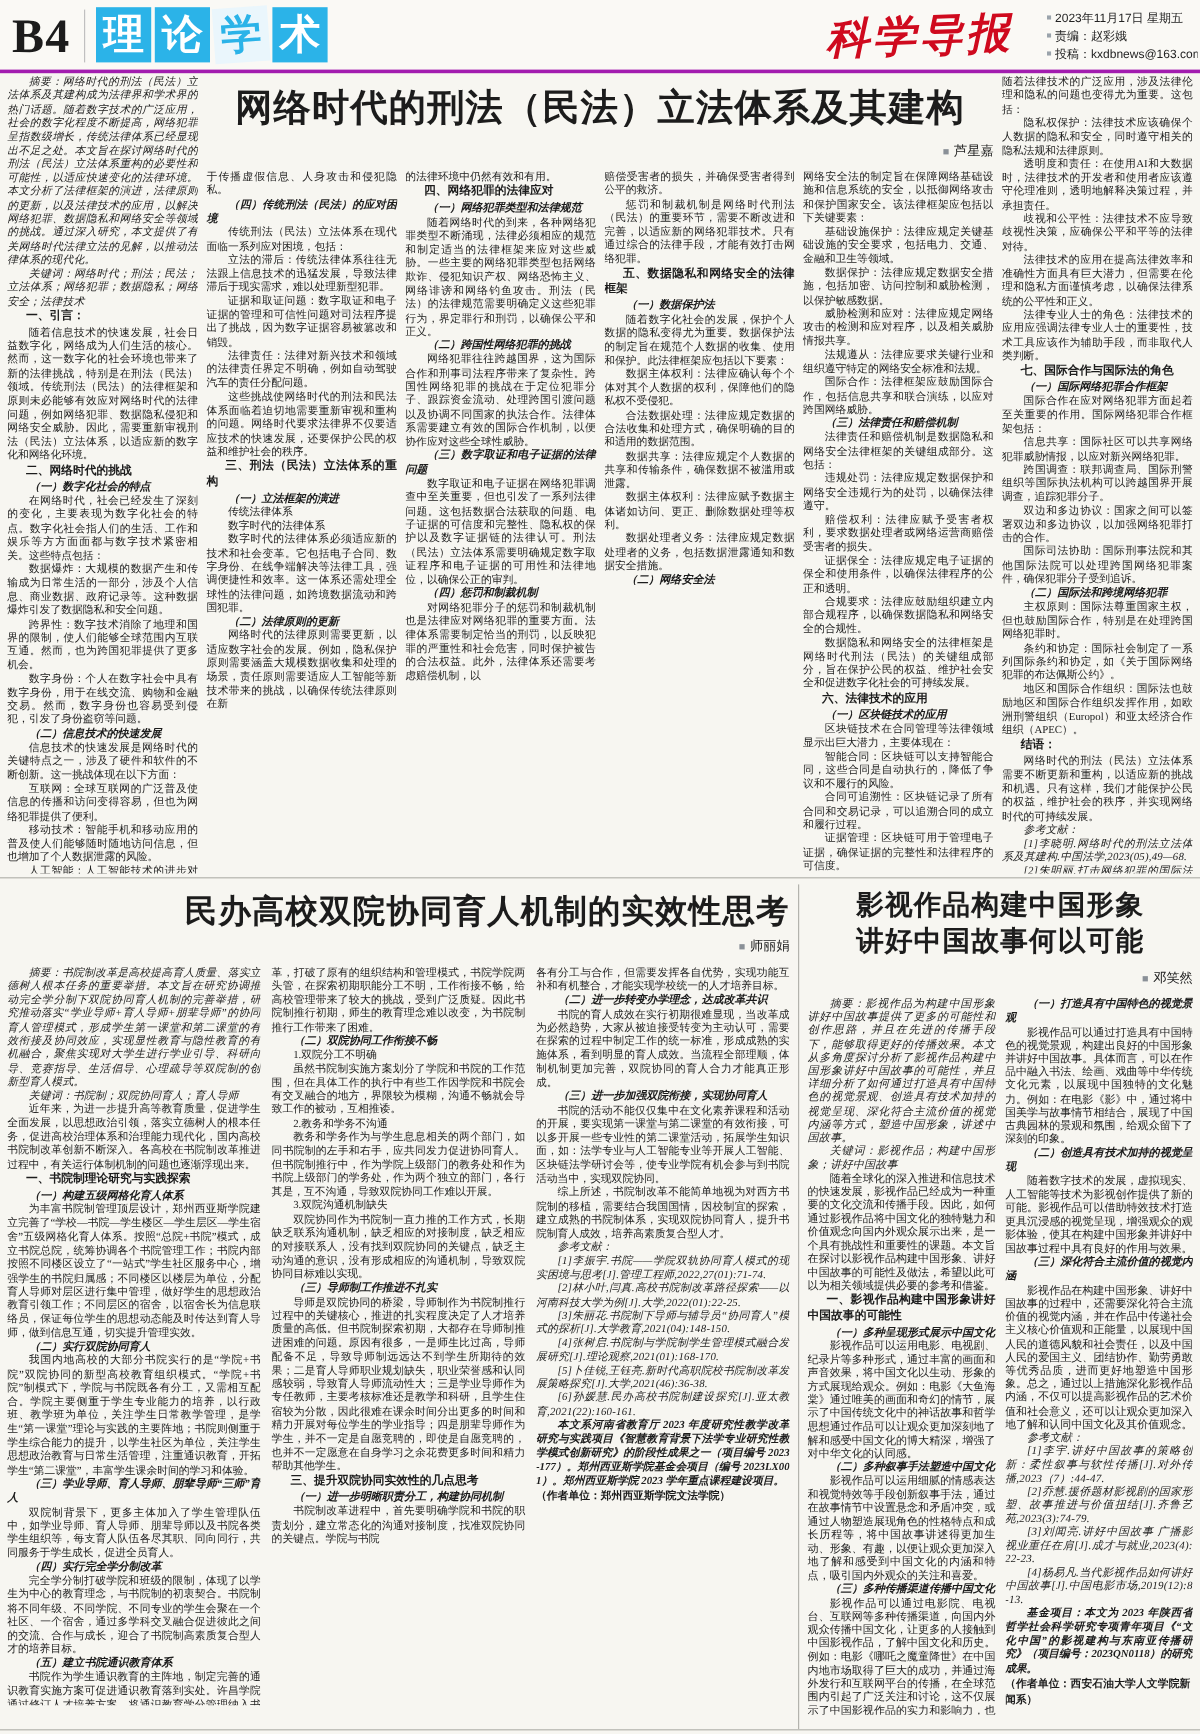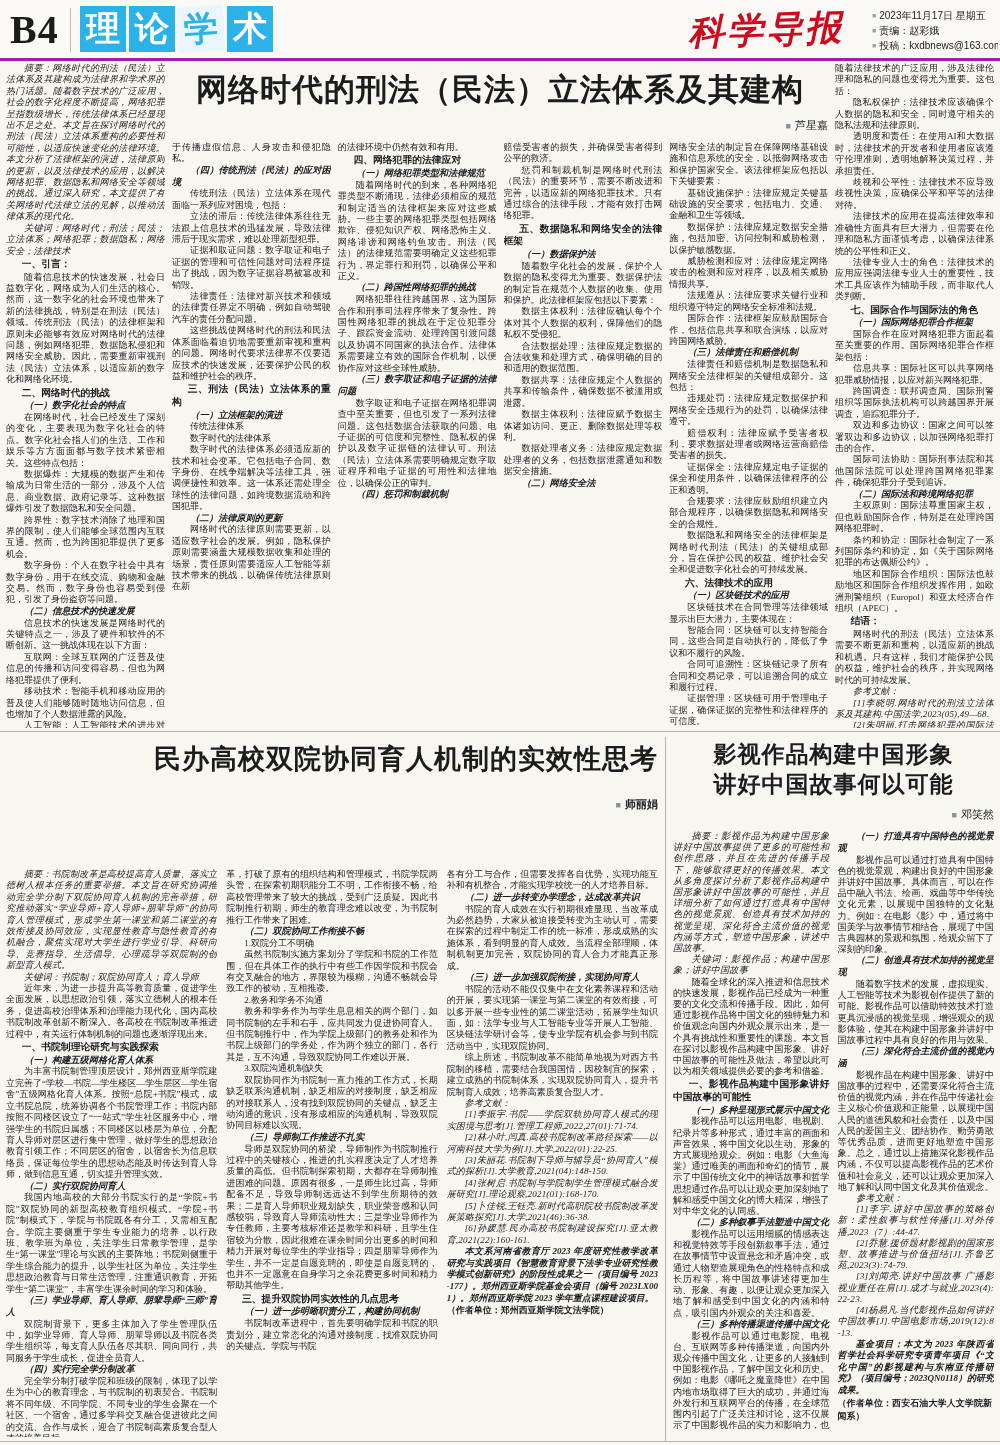--- a/index.html
+++ b/index.html
@@ -52,23 +52,23 @@
   .a1-title{text-align:center;font-family:"Liberation Sans","DejaVu Sans",sans-serif;
             font-weight:700;font-size:31px;letter-spacing:1px;margin:6px 0 0;}
   .a1-byline{margin:7px 0 9px;}
   .a1-cols{flex:1;display:flex;gap:7px;overflow:hidden;}
   .a1-cols .col{flex:1;min-width:0;overflow:hidden;}
 
   
   .a2{position:absolute;left:6px;top:737px;width:652px;height:702px;}
   .a2-title{text-align:right;font-family:"Liberation Sans","DejaVu Sans",sans-serif;
             font-weight:700;font-size:27px;letter-spacing:1px;margin:4px 0 0;}
-  .a2-byline{margin:20px 0 9px;font-weight:bold;}
+  .a2-byline{margin:4px 0 9px;}
   .a2-cols{display:flex;gap:9px;height:616px;overflow:hidden;}
-  .a2-cols .col{flex:1;min-width:0;overflow:hidden;margin-top:48px;}
+  .a2-cols .col{flex:1;min-width:0;overflow:hidden;}
 
   
   .a3{position:absolute;left:673px;top:737px;width:321px;height:702px;}
   .a3-title{text-align:center;font-family:"Liberation Sans","DejaVu Sans",sans-serif;
             font-weight:700;font-size:23px;line-height:30px;letter-spacing:1px;margin:2px 0 0;}
   .a3-byline{margin:8px 0 9px;}
   .a3-cols{display:flex;gap:8px;height:598px;overflow:hidden;}
   .a3-cols .col{flex:1;min-width:0;overflow:hidden;}
   .a3 .b-p,.a3 .b-c,.a3 .b-k{font-size:9.2px;line-height:11.2px;}
 </style>
@@ -134,20 +134,21 @@
         <div class="col">
             <p class="b-c">的法律环境中仍然有效和有用。</p>
             <p class="b-h">四、网络犯罪的法律应对</p>
             <p class="b-s">（一）网络犯罪类型和法律规范</p>
             <p class="b-p">随着网络时代的到来，各种网络犯罪类型不断涌现，法律必须相应的规范和制定适当的法律框架来应对这些威胁。一些主要的网络犯罪类型包括网络欺诈、侵犯知识产权、网络恐怖主义、网络诽谤和网络钓鱼攻击。刑法（民法）的法律规范需要明确定义这些犯罪行为，界定罪行和刑罚，以确保公平和正义。</p>
             <p class="b-s">（二）跨国性网络犯罪的挑战</p>
             <p class="b-p">网络犯罪往往跨越国界，这为国际合作和刑事司法程序带来了复杂性。跨国性网络犯罪的挑战在于定位犯罪分子、跟踪资金流动、处理跨国引渡问题以及协调不同国家的执法合作。法律体系需要建立有效的国际合作机制，以便协作应对这些全球性威胁。</p>
             <p class="b-s">（三）数字取证和电子证据的法律问题</p>
             <p class="b-p">数字取证和电子证据在网络犯罪调查中至关重要，但也引发了一系列法律问题。这包括数据合法获取的问题、电子证据的可信度和完整性、隐私权的保护以及数字证据链的法律认可。刑法（民法）立法体系需要明确规定数字取证程序和电子证据的可用性和法律地位，以确保公正的审判。</p>
             <p class="b-s">（四）惩罚和制裁机制</p>
+            <p class="b-p">对网络犯罪分子的惩罚和制裁机制也是法律应对网络犯罪的重要方面。法律体系需要制定恰当的刑罚，以反映犯罪的严重性和社会危害，同时保护被告的合法权益。此外，法律体系还需要考虑赔偿机制，以</p>
           </div>
         <div class="col">
             <p class="b-c">赔偿受害者的损失，并确保受害者得到公平的救济。</p>
             <p class="b-p">惩罚和制裁机制是网络时代刑法（民法）的重要环节，需要不断改进和完善，以适应新的网络犯罪技术。只有通过综合的法律手段，才能有效打击网络犯罪。</p>
             <p class="b-h">五、数据隐私和网络安全的法律框架</p>
             <p class="b-s">（一）数据保护法</p>
             <p class="b-p">随着数字化社会的发展，保护个人数据的隐私变得尤为重要。数据保护法的制定旨在规范个人数据的收集、使用和保护。此法律框架应包括以下要素：</p>
             <p class="b-p">数据主体权利：法律应确认每个个体对其个人数据的权利，保障他们的隐私权不受侵犯。</p>
             <p class="b-p">合法数据处理：法律应规定数据的合法收集和处理方式，确保明确的目的和适用的数据范围。</p>
             <p class="b-p">数据共享：法律应规定个人数据的共享和传输条件，确保数据不被滥用或泄露。</p>

